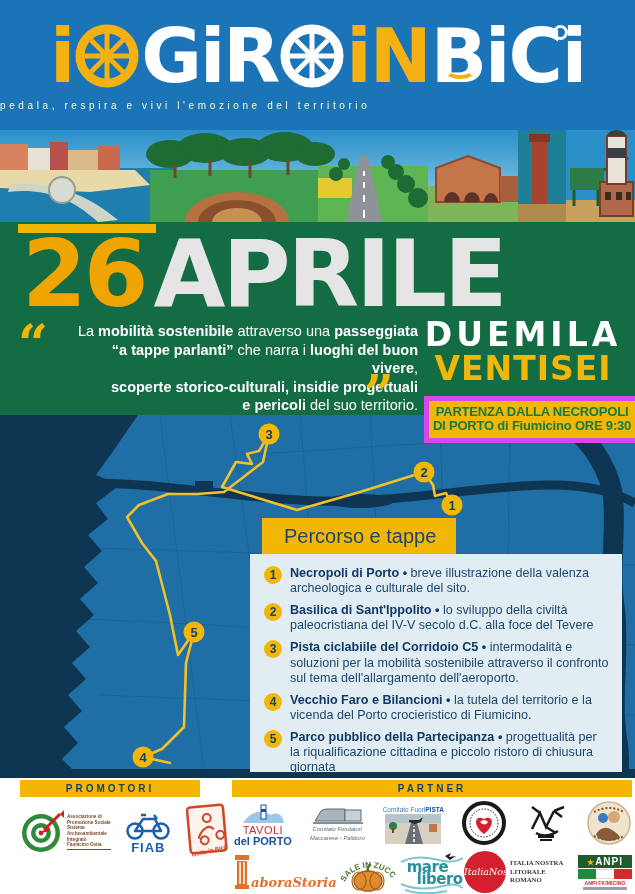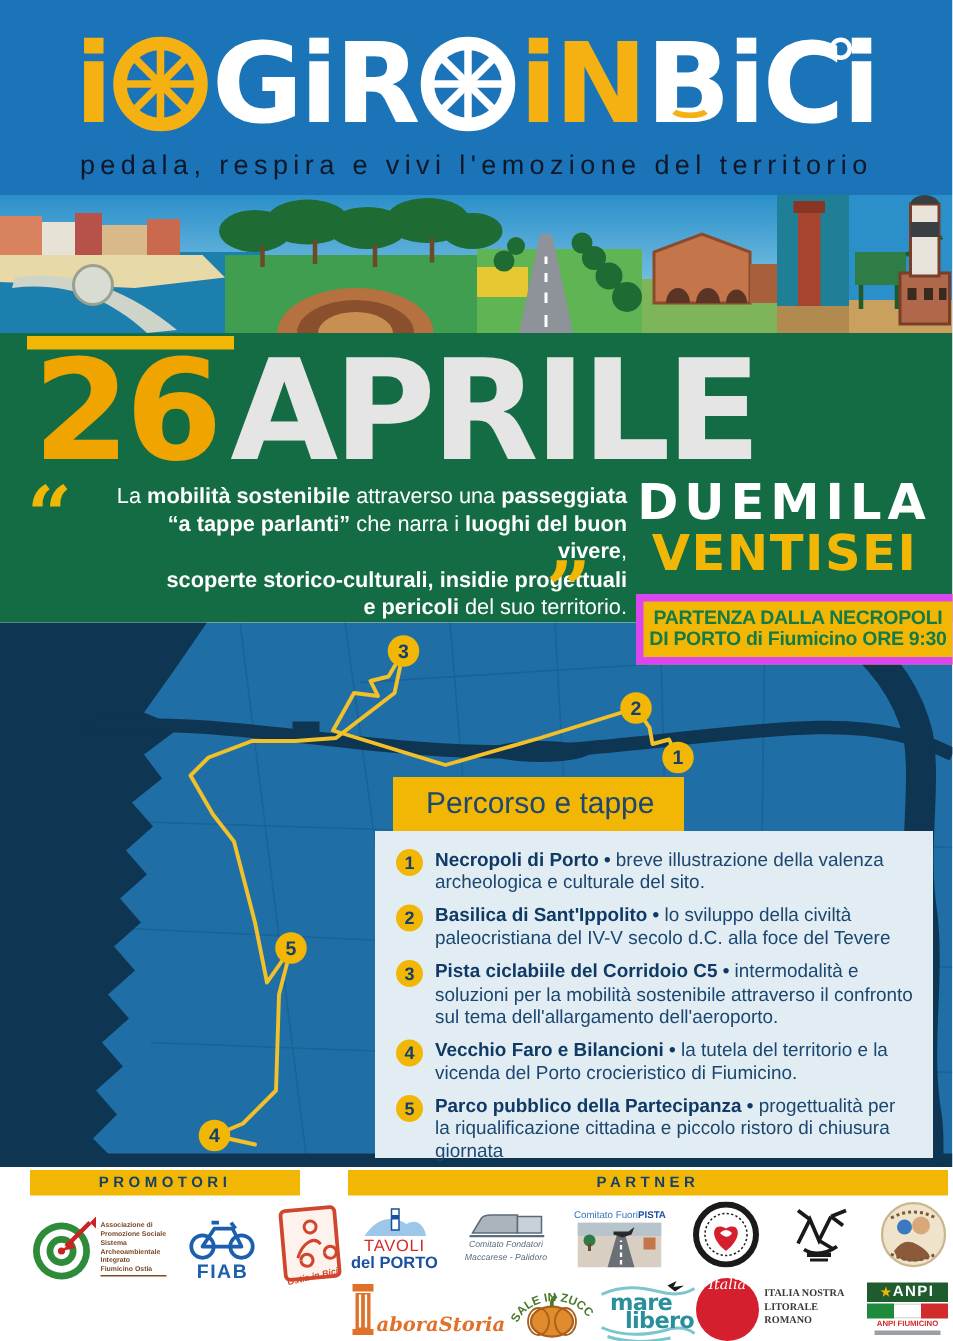--- a/index.html
+++ b/index.html
@@ -15,22 +15,22 @@
         font-family:"DejaVu Sans",sans-serif;letter-spacing:-2px;line-height:1;}
   .logo .yel{color:#f5b112;}
   .logo .wht{color:#ffffff;}
   .wheel{display:inline-block;vertical-align:middle;margin:0 1px;}
   .bici-c{position:relative;display:inline-block;}
   .deg{position:absolute;top:6px;right:-7px;width:9px;height:9px;border:3px solid #fff;
        border-radius:50%;}
   .c-swoosh{position:absolute;left:14px;bottom:14px;width:22px;height:12px;
        border:4px solid #f5b112;border-top:none;border-left-color:transparent;
        border-right-color:transparent;border-radius:50%;}
-  .tagline{left:0;top:100px;width:635px;text-align:center;color:#0f172a;
-       font-size:18px;letter-spacing:3.6px;font-weight:500;}
+  .tagline{left:0;top:100px;width:635px;color:#fef9c3;
+       font-size:10px;letter-spacing:3.6px;font-weight:500;}
 
   
   .panorama{left:0;top:130px;width:635px;height:92px;}
 
   
   .green{left:0;top:222px;width:635px;height:193px;background:#146c44;}
   .rule{left:18px;top:2px;width:138px;height:9px;background:#f2b705;}
   .dateline{left:22px;top:8px;display:flex;align-items:flex-end;line-height:0.95;
        font-family:"DejaVu Sans",sans-serif;font-weight:800;font-size:93px;letter-spacing:-3px;}
   .dateline .day{color:#f0a400;margin-right:8px;}
@@ -94,21 +94,21 @@
   .ls-name{font-family:"DejaVu Serif",serif;font-style:italic;font-weight:bold;
        color:#e0712b;font-size:13px;}
   .marelibero{position:relative;width:66px;height:44px;}
   .ml-t{position:absolute;color:#2a8f9c;font-weight:bold;font-size:15px;
         font-family:"DejaVu Sans",sans-serif;letter-spacing:-0.5px;}
   .ml-1{left:8px;top:8px;}
   .ml-2{left:18px;top:20px;}
   .italianostra{display:flex;align-items:center;gap:4px;}
   .in-circle{width:42px;height:42px;border-radius:50%;background:#d51f2e;color:#fff;
        font-family:"DejaVu Serif",serif;font-style:italic;font-size:9.5px;display:flex;
-       flex-direction:column;justify-content:flex-start;align-items:center;line-height:1.1;gap:35px;}
+       justify-content:flex-start;align-items:center;line-height:1.1;}
   .in-side{font-family:"Liberation Serif",serif;font-weight:bold;color:#3a3a3a;
        font-size:6.8px;line-height:1.3;}
   .anpi{display:flex;flex-direction:column;align-items:center;gap:1px;}
   .anpi-band{width:54px;height:13px;background:#1e5c2e;color:#fff;font-weight:bold;
        font-size:10px;text-align:center;line-height:13px;letter-spacing:1px;}
   .anpi-band .star{color:#f2b705;font-size:8px;}
   .anpi-stripes{width:54px;height:10px;display:flex;}
   .anpi-stripes div{flex:1;}
   .anpi-caption{color:#d22b2b;font-size:5.2px;font-weight:bold;}
   .anpi-caption-sub{width:44px;height:3px;background:#9aa0a6;}

